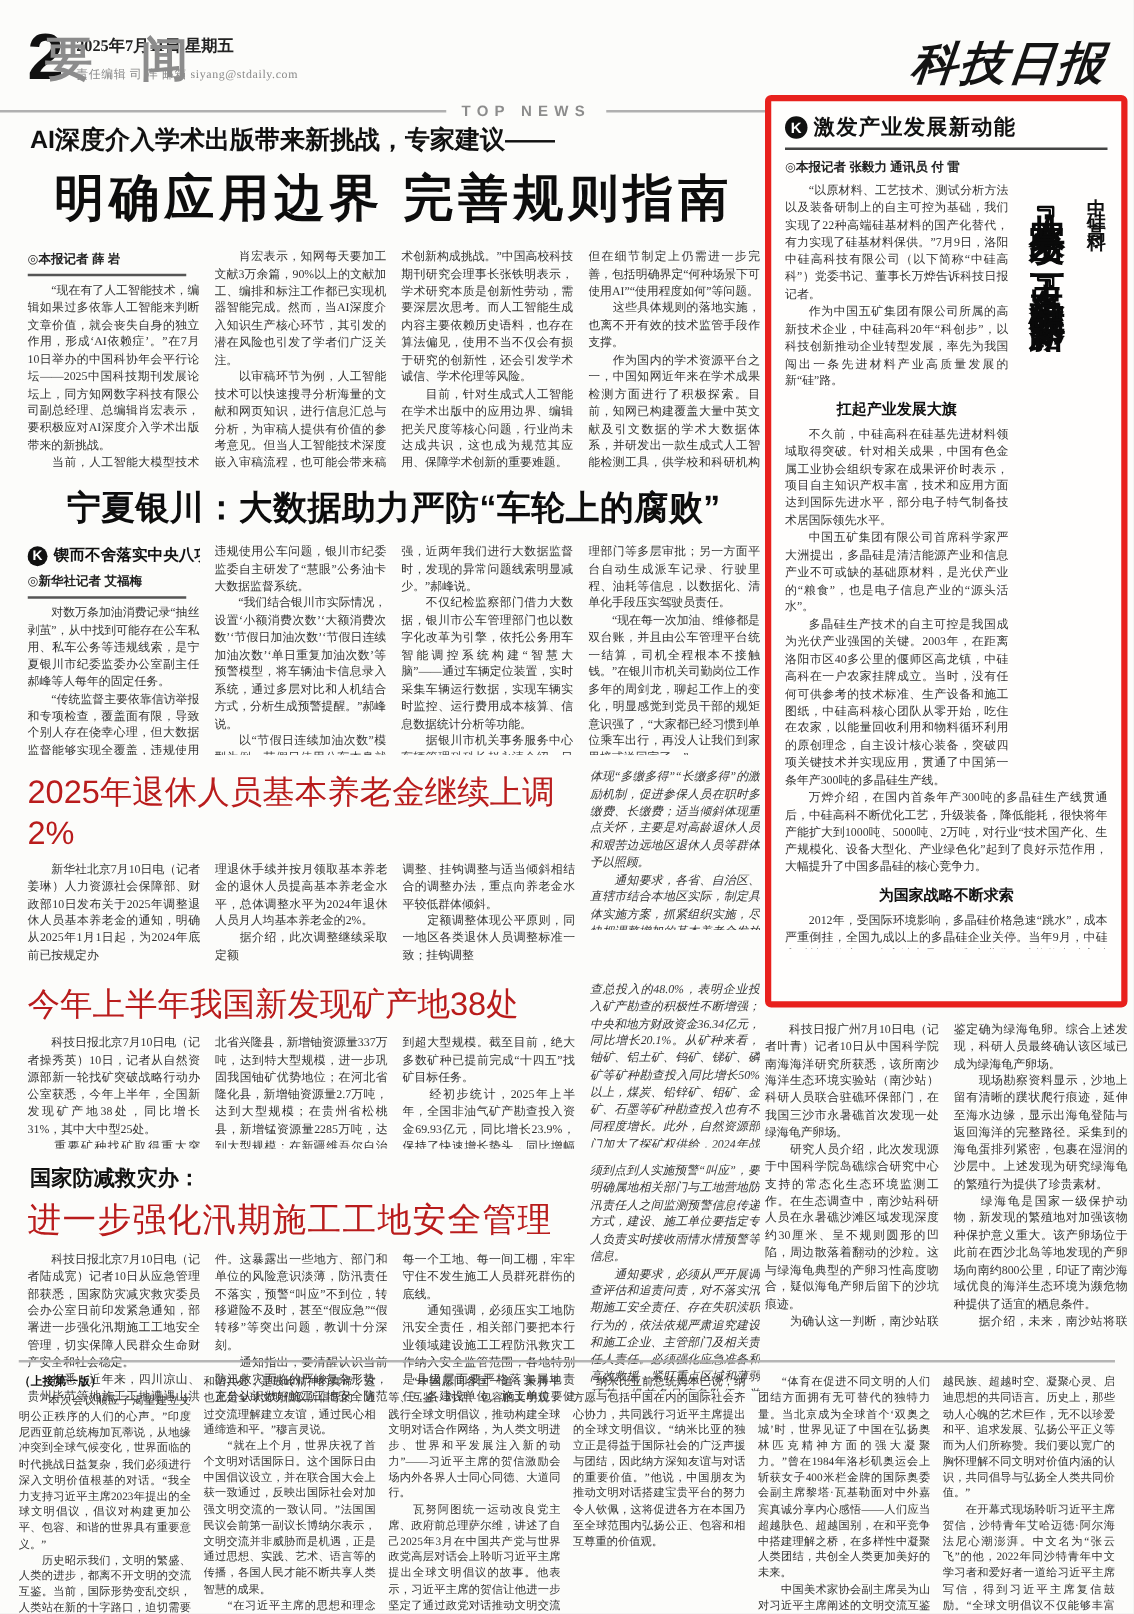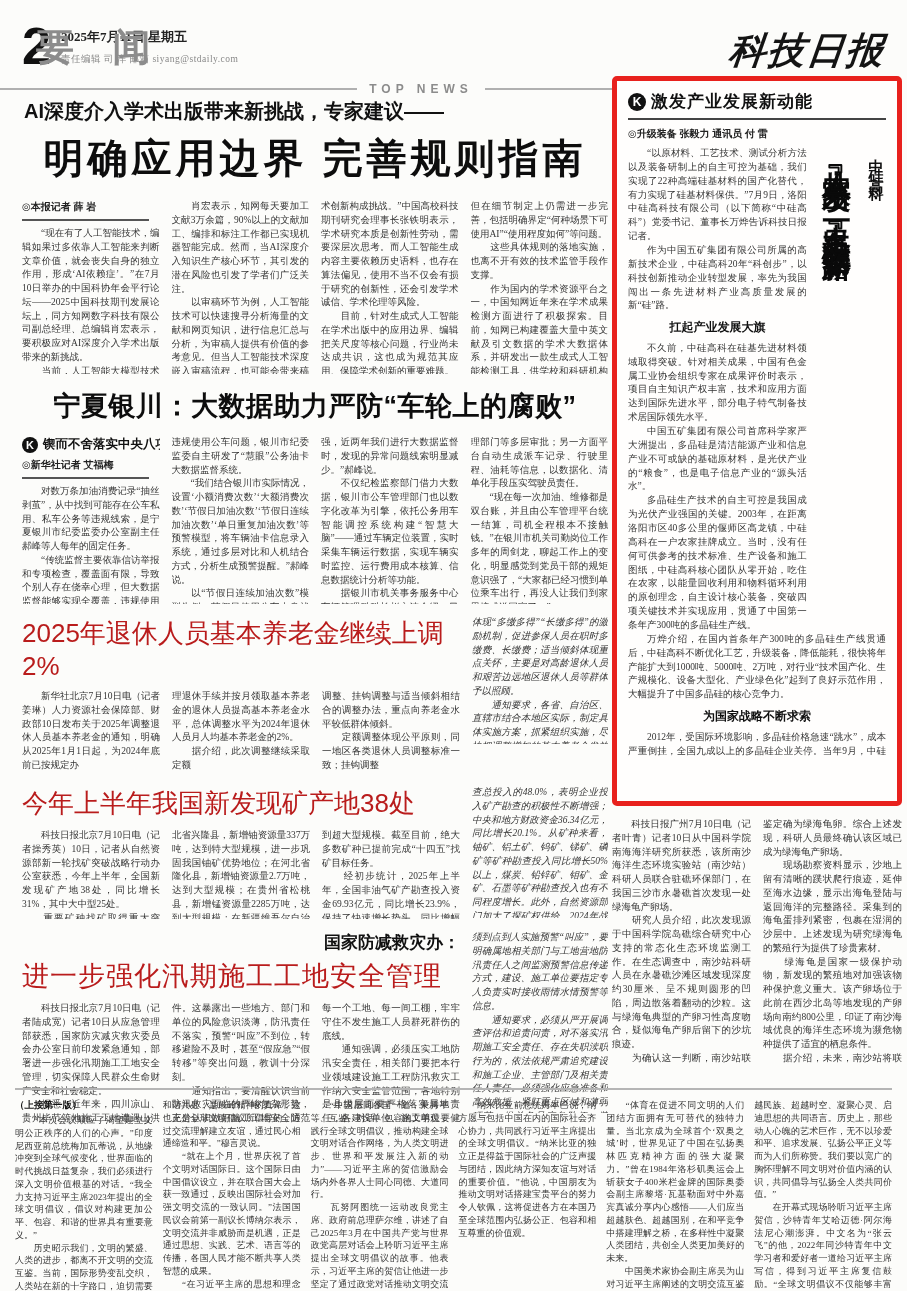--- a/index.html
+++ b/index.html
@@ -45,21 +45,21 @@
   .kicon{display:inline-flex;flex:0 0 auto;width:16px;height:16px;border-radius:50%;background:#111;color:#fff;
          font-family:"Liberation Sans","DejaVu Sans",sans-serif;font-weight:bold;font-size:11px;line-height:16px;
          align-items:center;justify-content:center;margin-right:5px;}
   .series-tag{font-family:"Liberation Sans","DejaVu Sans",sans-serif;font-weight:bold;font-size:12.5px;color:#111;white-space:nowrap;}
 
   .art-split{display:flex;margin-top:12px;}
   .split-main{width:438px;}
   .split-head{font-family:"Liberation Sans","DejaVu Sans",sans-serif;font-weight:normal;color:#b91c1c;text-align:left;margin:0 0 8px 0;}
   .pension-head{font-size:26px;letter-spacing:0px;}
   .mineral-head{font-size:26px;letter-spacing:0px;}
-  .flood-kicker{font-family:"Liberation Serif","DejaVu Serif",serif;font-weight:bold;font-size:17px;color:#111;margin:0 0 4px 2px;text-align:right;}
+  .flood-kicker{font-family:"Liberation Serif","DejaVu Serif",serif;font-weight:bold;font-size:17px;color:#111;margin:0 0 4px 2px;}
   .flood-head{font-size:27px;letter-spacing:1px;}
   .split-cols{display:flex;gap:12px;}
   .side-col{width:136px;margin-left:12px;overflow:hidden;font-style:italic;}
   .h84{height:84px;}
   .h90{height:90px;}
   .h124{height:124px;}
   .side-h128{height:128px;}
   .side-h132{height:132px;}
   .side-h182{height:182px;}
 
@@ -247,21 +247,21 @@
     </section>
   </div>
 
   <div class="right-region">
 
     <section class="red-box">
       <div class="rb-kicker">
         <span class="kicon">K</span>
         <span class="series-tag">激发产业发展新动能</span>
       </div>
-      <div class="rb-byline sans">◎升级装备 张毅力  通讯员 付 雷</div>
+      <div class="rb-byline sans">◎本报记者 张毅力  通讯员 付 雷</div>
       <div class="rb-body">
         <div class="vert-title">
           <div class="vt-prefix">中硅高科：</div>
           <div class="vt-main">从农家『出发』，走出一条『硅』基创新路</div>
         </div>
         <p>“以原材料、工艺技术、测试分析方法以及装备研制上的自主可控为基础，我们实现了22种高端硅基材料的国产化替代，有力实现了硅基材料保供。”7月9日，洛阳中硅高科技有限公司（以下简称“中硅高科”）党委书记、董事长万烨告诉科技日报记者。</p>
         <p>作为中国五矿集团有限公司所属的高新技术企业，中硅高科20年“科创步”，以科技创新推动企业转型发展，率先为我国闯出一条先进材料产业高质量发展的新“硅”路。</p>
         <div class="rb-subhead">扛起产业发展大旗</div>
         <p>不久前，中硅高科在硅基先进材料领域取得突破。针对相关成果，中国有色金属工业协会组织专家在成果评价时表示，项目自主知识产权丰富，技术和应用方面达到国际先进水平，部分电子特气制备技术居国际领先水平。</p>
         <p>中国五矿集团有限公司首席科学家严大洲提出，多晶硅是清洁能源产业和信息产业不可或缺的基础原材料，是光伏产业的“粮食”，也是电子信息产业的“源头活水”。</p>

